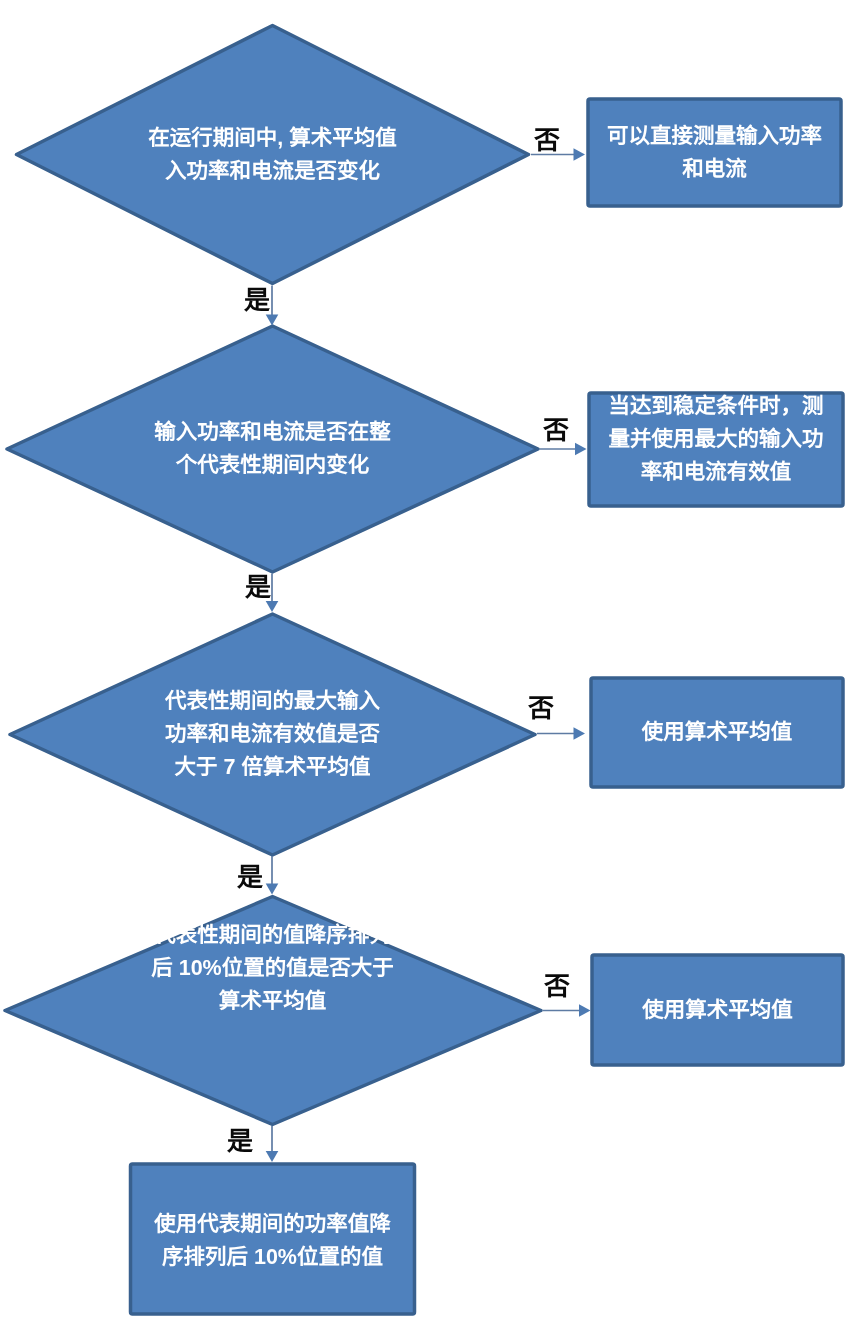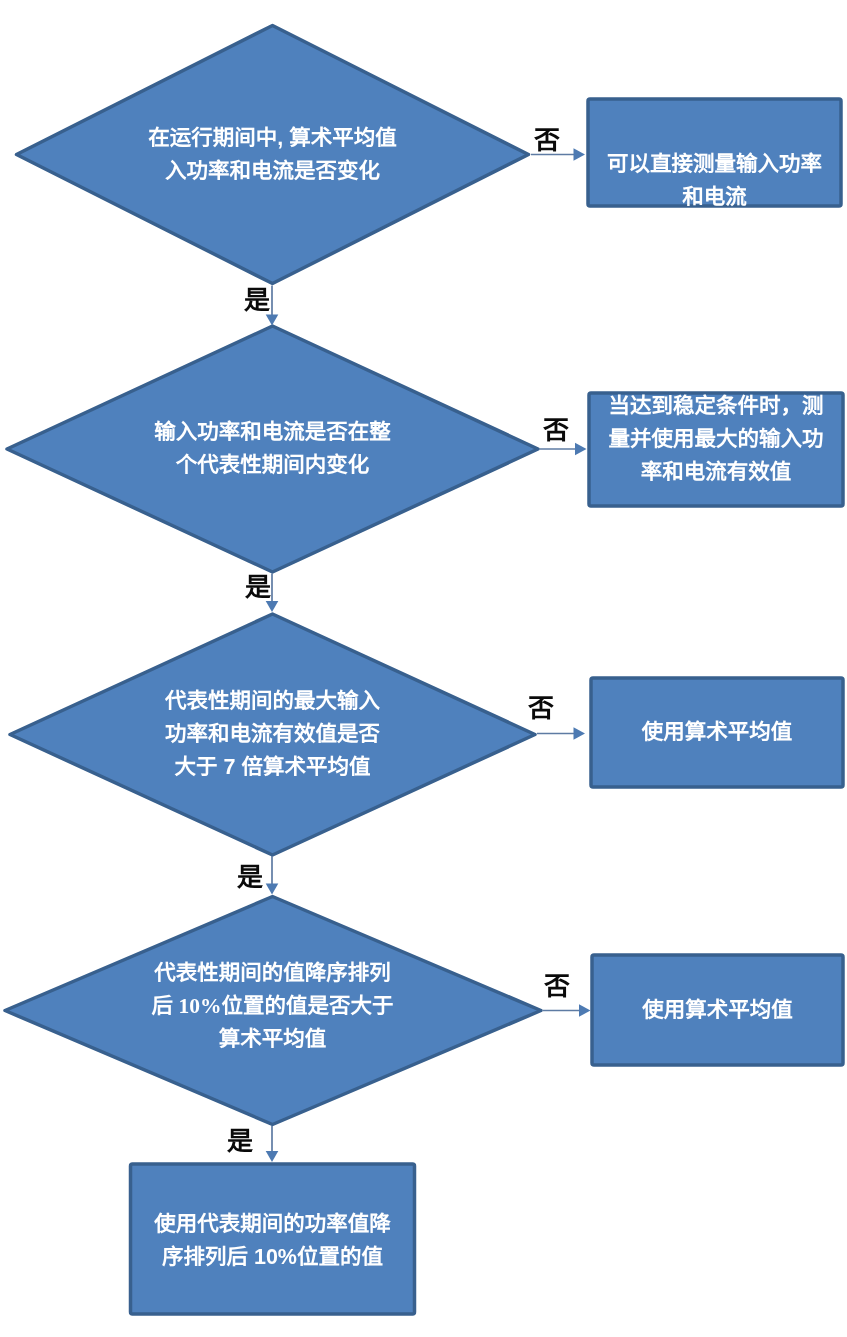--- a/index.html
+++ b/index.html
@@ -107,32 +107,32 @@
       <polygon class="conn-head" points="265.7,883.5 278.3,883.5 272,894.5"></polygon>
     </g>
     <g>
       <line class="conn-shaft" x1="272" y1="1126" x2="272" y2="1152"></line>
       <polygon class="conn-head" points="265.7,1151 278.3,1151 272,1162"></polygon>
     </g>
   </svg>
 
   <div class="node-text" style="left:122px; top:100px; width:301px; height:110px;">在运行期间中, 算术平均值
 入功率和电流是否变化</div>
-  <div class="node-text" style="left:588px; top:99px; width:253px; height:107px;margin-top:28px;">可以直接测量输入功率
+  <div class="node-text" style="left:588px; top:99px; width:253px; height:107px;">可以直接测量输入功率
 和电流</div>
   <div class="node-text" style="left:122px; top:394px; width:301px; height:110px;">输入功率和电流是否在整
 个代表性期间内变化</div>
   <div class="node-text" style="left:589px; top:393px; width:254px; height:93px;">当达到稳定条件时，测
 量并使用最大的输入功
 率和电流有效值</div>
   <div class="node-text" style="left:122px; top:674px; width:301px; height:121px;">代表性期间的最大输入
 功率和电流有效值是否
 大于 7 倍算术平均值</div>
   <div class="node-text" style="left:591px; top:678px; width:252px; height:109px;">使用算术平均值</div>
-  <div class="node-text" style="left:122px; top:946px; width:301px; height:121px;font-family:Liberation Serif, serif;">代表性期间的值降序排列
+  <div class="node-text" style="left:122px; top:908px; width:301px; height:121px;">代表性期间的值降序排列
 后 10%位置的值是否大于
 算术平均值</div>
   <div class="node-text" style="left:592px; top:955px; width:251px; height:110px;">使用算术平均值</div>
   <div class="node-text" style="left:130px; top:1166px; width:285px; height:150px;">使用代表期间的功率值降
 序排列后 10%位置的值</div>
 
   <div class="edge-label" style="left:547px; top:140px;">否</div>
   <div class="edge-label" style="left:257px; top:300px;">是</div>
   <div class="edge-label" style="left:556px; top:430px;">否</div>
   <div class="edge-label" style="left:258px; top:587px;">是</div>

